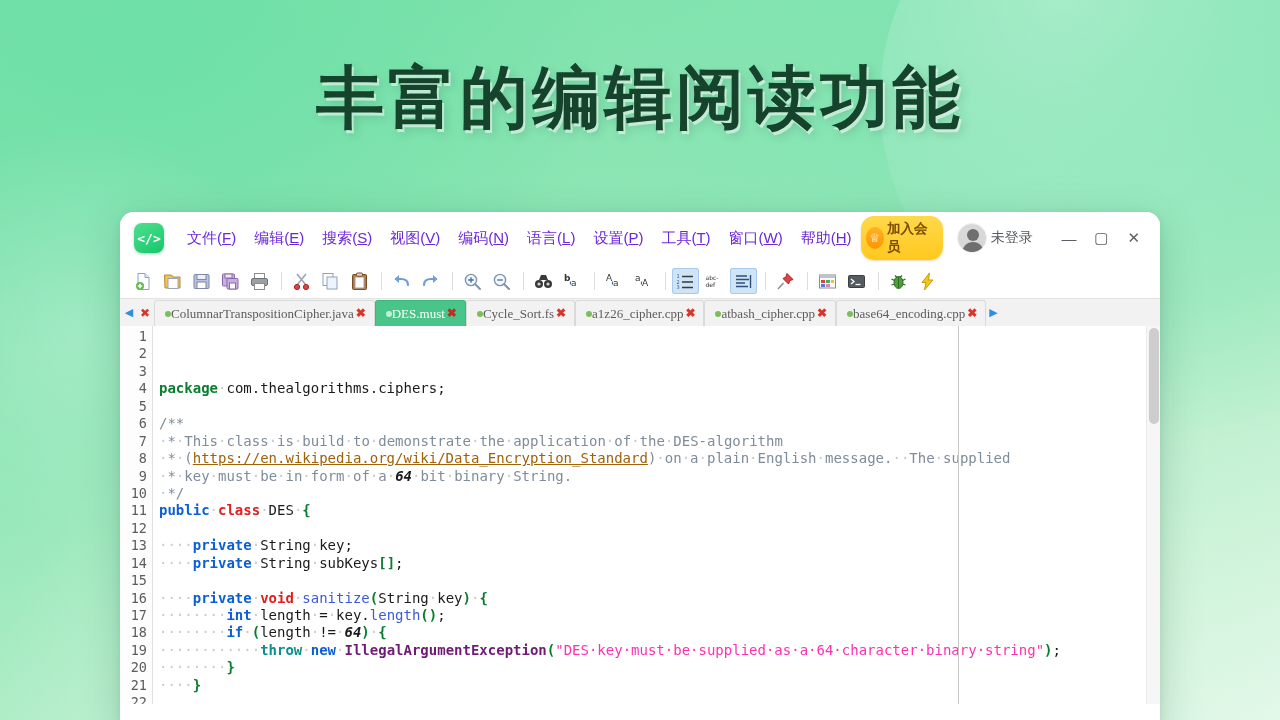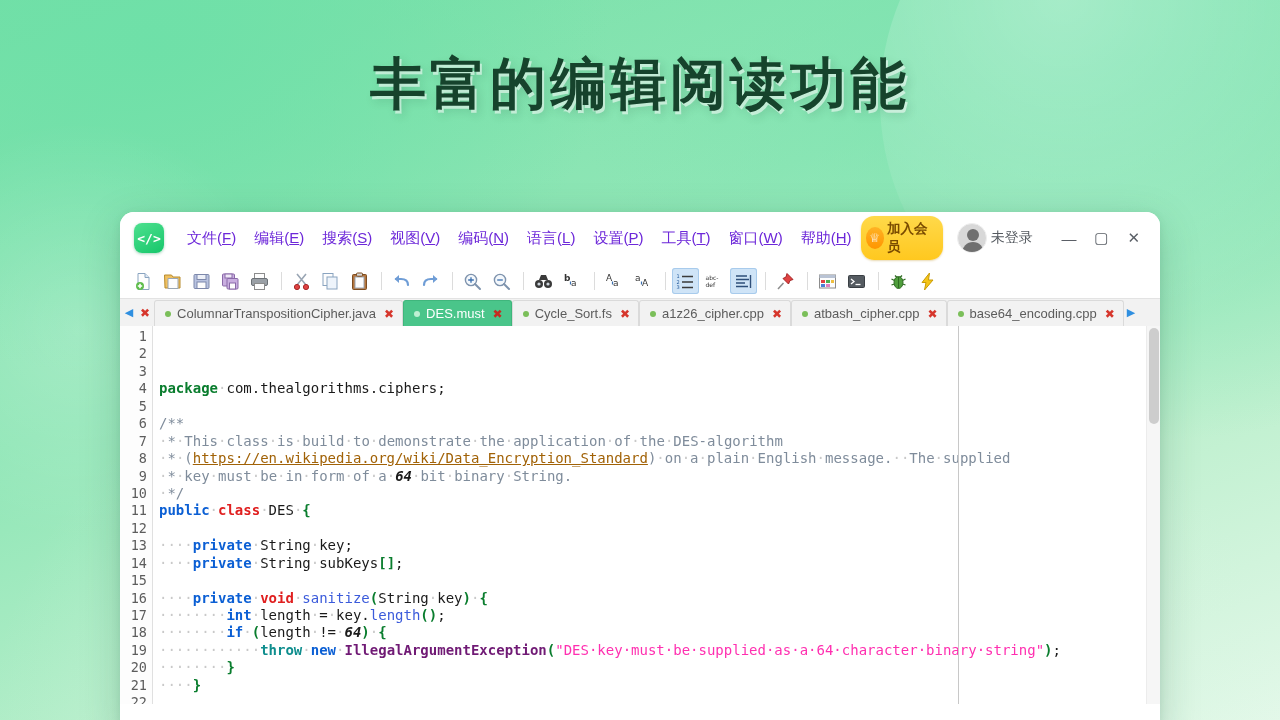--- a/index.html
+++ b/index.html
@@ -21,24 +21,24 @@
     pointer-events: none;
   }
   .blob-a { width: 520px; height: 520px; right: -120px; top: -160px; }
   .blob-b { width: 420px; height: 420px; left: -130px; top: 120px;
     background: radial-gradient(circle at 50% 50%, rgba(255,255,255,0.22), rgba(255,255,255,0) 70%); }
   .blob-c { width: 360px; height: 360px; left: 300px; top: 400px;
     background: radial-gradient(circle at 50% 50%, rgba(255,255,255,0.18), rgba(255,255,255,0) 70%); }
 
   
   #headline {
-    position: absolute; top: 56px; left: 0; width: 1280px;
+    position: absolute; top: 64px; left: 0; width: 1280px;
     text-align: center;
     font-family: "DejaVu Sans", sans-serif;
-    font-size: 56px; font-weight: bold; letter-spacing: 4px;
+    font-size: 68px; font-weight: bold; letter-spacing: 4px;
     color: #16432c;
     text-shadow: 2px 3px 0 rgba(255,255,255,0.55), 4px 5px 10px rgba(20,70,45,0.18);
     line-height: 1;
   }
 
   
   #window {
     position: absolute; left: 120px; top: 212px;
     width: 1040px; height: 520px;
     background: #ffffff;
@@ -114,25 +114,25 @@
   #tabbar {
     height: 28px; display: flex; align-items: flex-end;
     background: #f2f2f2; border-top: 1px solid #e3e3e3;
     padding-left: 2px; overflow: hidden;
   }
   .scroll-arrow {
     width: 14px; height: 28px; display: flex; align-items: center; justify-content: center;
     color: #2f8fe0; font-size: 11px; flex: 0 0 auto;
   }
   .tab {
-    display: flex; align-items: center; gap: 6px; height: 26px;
+    display: flex; align-items: center; height: 26px;
     padding: 0 8px 0 10px; background: #f2f2f2;
     border-left: 1px solid #dadada; border-right: 1px solid #dadada;
     border-top: 1px solid #dadada; border-radius: 3px 3px 0 0;
-    font-size: 13px; color: #5c5c5c; white-space: nowrap; flex: 0 0 auto;
+    font-size: 13px; color: #5c5c5c; white-space: nowrap; flex: 0 0 auto; font-family: Liberation Serif, serif;
   }
   .tab.active { background: #4ac58a; color: #ffffff; border-color: #3fb67c; }
   .tab .dot { width: 6px; height: 6px; border-radius: 50%; background: #7bbf5a; flex:0 0 auto; }
   .tab.active .dot { background: #bff0d3; }
   .tab .x { color: #d6362c; font-size: 12px; font-weight: bold; margin-left: 2px; }
   .tab.active .x { color: #c62b20; }
   .tab-close-lead { color: #d6362c; font-size: 12px; font-weight: bold; padding: 0 4px; align-self: center; }
 
   
   #editor {

